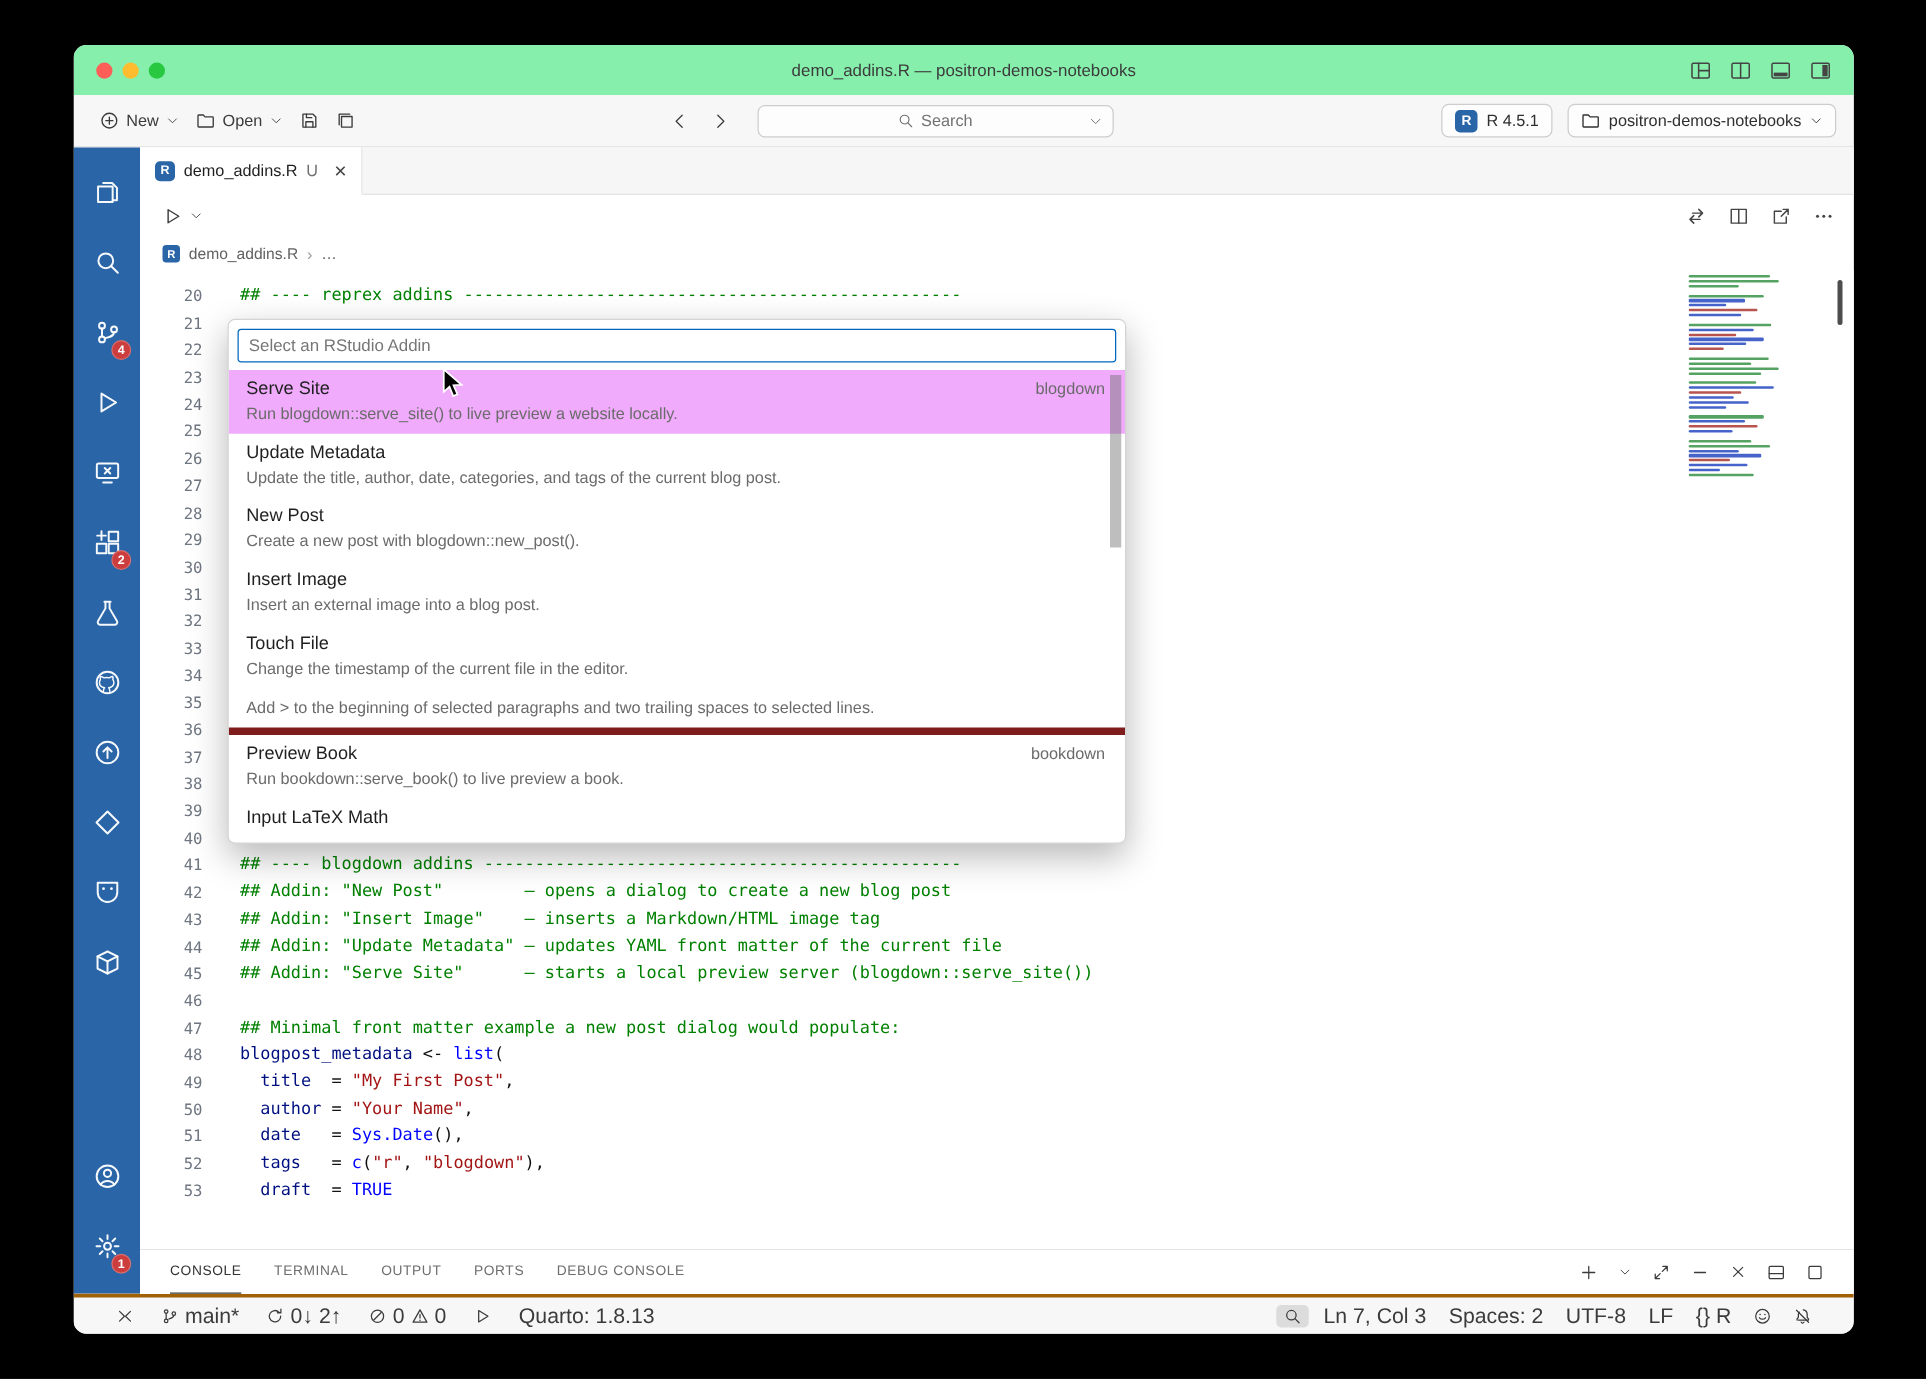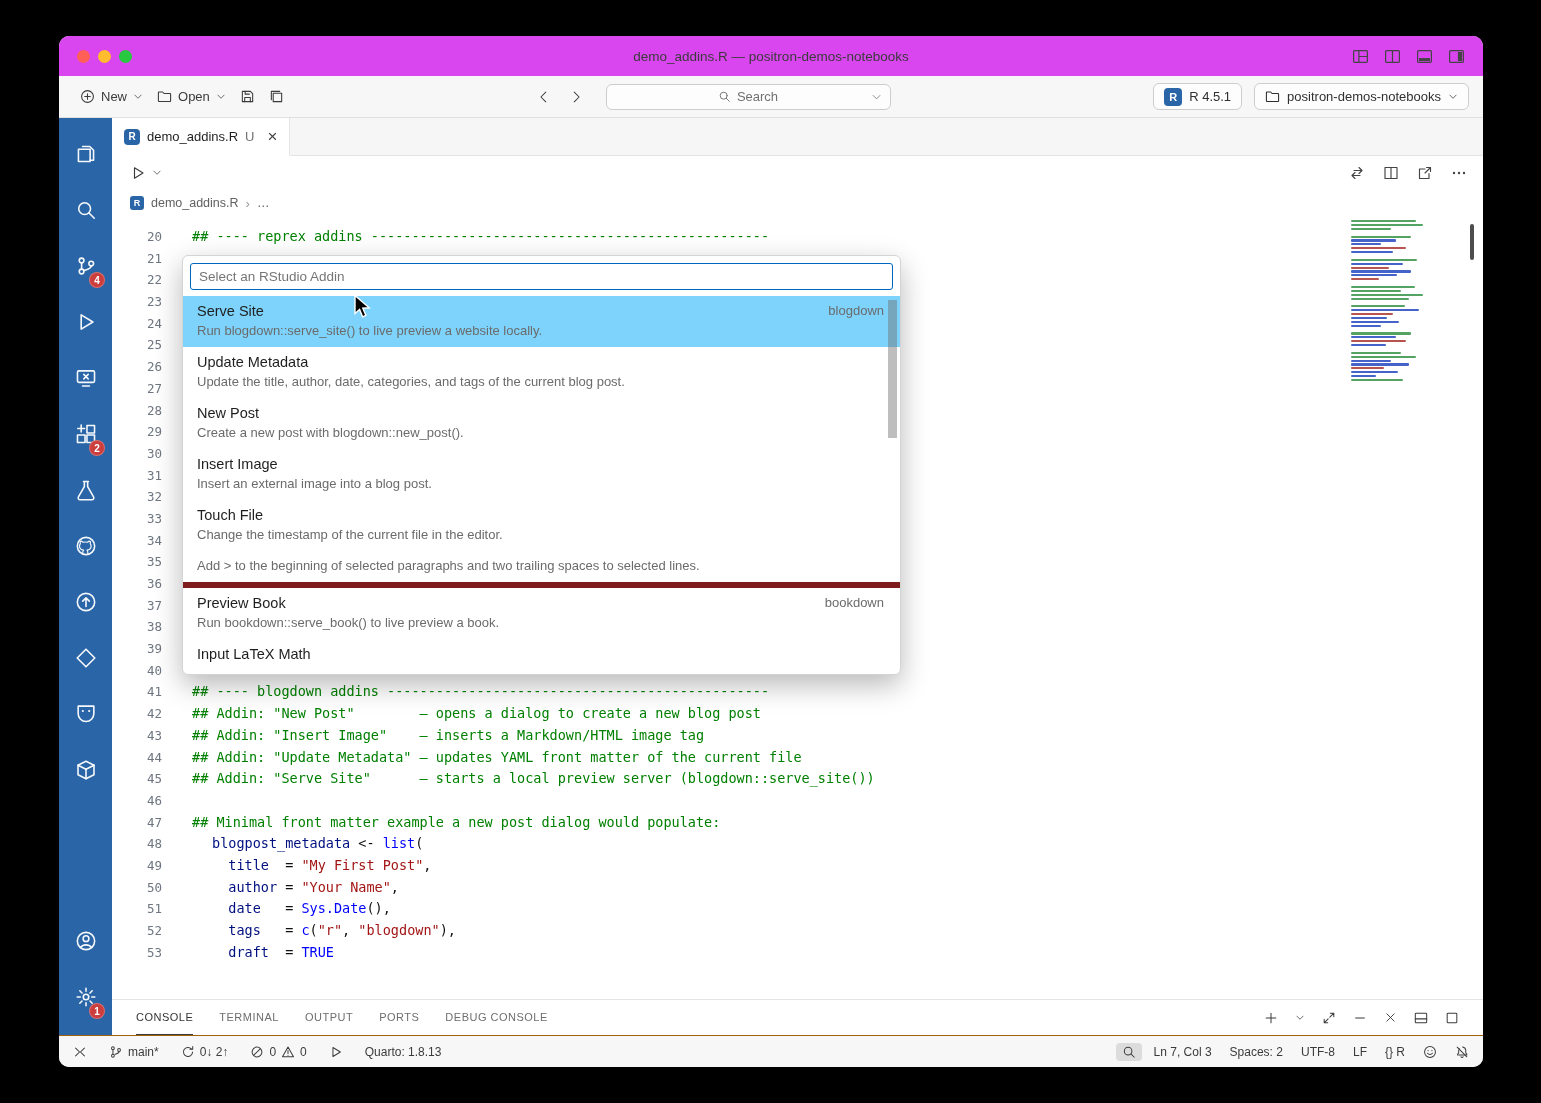--- a/index.html
+++ b/index.html
@@ -4,21 +4,21 @@
 <style>
   * { box-sizing: border-box; margin: 0; padding: 0; }
   html,body { width:1541px; height:1103px; background:#000; font-family:"Liberation Sans",sans-serif; overflow:hidden; }
   body { position:relative; }
 
   .window { position:absolute; left:59px; top:36px; width:1424px; height:1031px; background:#fff;
             border-radius:10px; overflow:hidden; display:flex; flex-direction:column;
             box-shadow:0 24px 70px rgba(0,0,0,.55); }
 
   
-  .titlebar { height:40px; background:#d946ef; display:flex; align-items:center; position:relative; flex:0 0 auto; }
+  .titlebar { height:40px; background:#86efac; display:flex; align-items:center; position:relative; flex:0 0 auto; }
   .traffic { display:flex; gap:8px; padding-left:18px; z-index:2; }
   .light { width:13px; height:13px; border-radius:50%; }
   .light.red { background:#ff5f57; } .light.yellow { background:#febc2e; } .light.green { background:#28c840; }
   .wtitle { position:absolute; left:0; right:0; text-align:center; font-size:13.5px; color:#3b3b3b; }
   .tb-icons { margin-left:auto; display:flex; gap:15px; padding-right:18px; color:#444; z-index:2; }
 
   
   .toolbar { height:42px; background:#f7f7f7; border-bottom:1px solid #e0e0e0; display:flex; align-items:center;
              padding:0 14px; color:#3b3b3b; font-size:13px; flex:0 0 auto; }
   .tool-btn { display:flex; align-items:center; gap:6px; padding:4px 7px; border-radius:5px; }
@@ -55,53 +55,53 @@
   .runbar .right-icons { margin-left:auto; display:flex; gap:18px; color:#444; }
   .crumbbar { height:26px; display:flex; align-items:center; gap:7px; padding:0 18px; font-size:12.5px; color:#616161; flex:0 0 auto; }
   .crumb-chev { color:#9a9a9a; font-size:13px; }
 
   
   .codearea { flex:1; position:relative; overflow:hidden; font-family:"DejaVu Sans Mono",monospace; font-size:13.5px; padding-top:10px; background:#fff; }
   .cl { display:flex; height:21.7px; line-height:21.7px; }
   .ln { width:50px; text-align:right; color:#6e7681; flex:0 0 auto; font-size:12.5px; }
   .lc { padding-left:30px; white-space:pre; color:#000; }
   .tc { color:var(--comment,#008000); } .ts { color:var(--string,#a31515); } .tk { color:var(--keyword,#0000ff); }
-  .tv { color:var(--variable,#001080);margin-left:20px; } .tf { color:var(--func,#0000ff); } .tp { color:#111; }
+  .tv { color:var(--variable,#001080); } .tf { color:var(--func,#0000ff); } .tp { color:#111; }
 
   .minimap { position:absolute; top:4px; right:44px; width:88px; }
   .mm-row { height:2.2px; margin-bottom:1.7px; border-radius:1px; }
   .vscroll { position:absolute; top:8px; right:9px; width:4px; height:36px; background:#4d4d4d; border-radius:2px; }
 
   
   .paneltabs { height:36px; border-top:1px solid #e4e4e4; display:flex; align-items:center; padding:0 24px;
                font-size:11px; color:#6e6e6e; letter-spacing:.5px; background:#fff; flex:0 0 auto; }
   .ptabs { display:flex; gap:26px; height:100%; }
   .ptab { height:100%; display:flex; align-items:center; border-bottom:1px solid transparent; }
   .ptab.active { color:#333; border-bottom-color:#3b3b3b; }
   .panel-icons { margin-left:auto; display:flex; gap:17px; color:#3b3b3b; align-items:center; }
 
   
-  .statusbar { height:32px; background:#f7f7f7; border-top:1px solid #a16207; display:flex; align-items:center;
-               padding:0 8px; font-size:12px; color:#3b3b3b; flex:0 0 auto; }
+  .statusbar { height:32px; background:#f7f7f7; border-top:3px solid #a16207; display:flex; align-items:center;
+               padding:0 28px; font-size:17px; color:#3b3b3b; flex:0 0 auto; }
   .sb-left { display:flex; align-items:center; gap:10px; }
   .sb-right { margin-left:auto; display:flex; align-items:center; gap:6px; }
   .sb-item { display:flex; align-items:center; gap:5px; padding:2px 6px; border-radius:4px; }
   .sb-item.boxed { background:#dcdcdc; }
 
   
   .quickpick { position:absolute; left:123px; top:219px; width:719px; height:420px; background:#fff;
                border:1px solid #d4d4d4; border-radius:6px; box-shadow:0 10px 28px rgba(0,0,0,.28);
                overflow:hidden; z-index:10; }
   .qp-inputwrap { margin:7px 7px 6px; border:1.5px solid var(--focus,#0067c0); border-radius:3px; background:#fff; }
   .qp-input { width:100%; border:none; outline:none; height:25px; font-size:13.5px; padding:0 8px; color:#1f1f1f;
               background:transparent; font-family:"Liberation Sans",sans-serif; }
   .qp-input::placeholder { color:#767676; }
   .qp-list { position:relative; }
   .qp-item { padding:5px 14px 7px; position:relative; }
-  .qp-item.active { background:#7dd3fc; }
+  .qp-item.active { background:#f0abfc; }
   .qp-item.sep { border-top:6px solid #7f1d1d; }
   .qp-title { font-size:14.5px; color:#1f1f1f; line-height:20px; }
   .qp-desc { font-size:13px; color:#6b6b6b; line-height:19px; }
   .qp-badge { position:absolute; right:16px; top:7px; font-size:13px; color:#6b6b6b; }
   .qp-scroll { position:absolute; right:2px; top:2px; width:9px; height:138px; background:rgba(110,110,110,.45); border-radius:0; }
 
   .cursor { position:absolute; left:293px; top:258px; z-index:20; }
 
   span[data-icon], .ic { display:inline-flex; align-items:center; justify-content:center; }
 </style>

